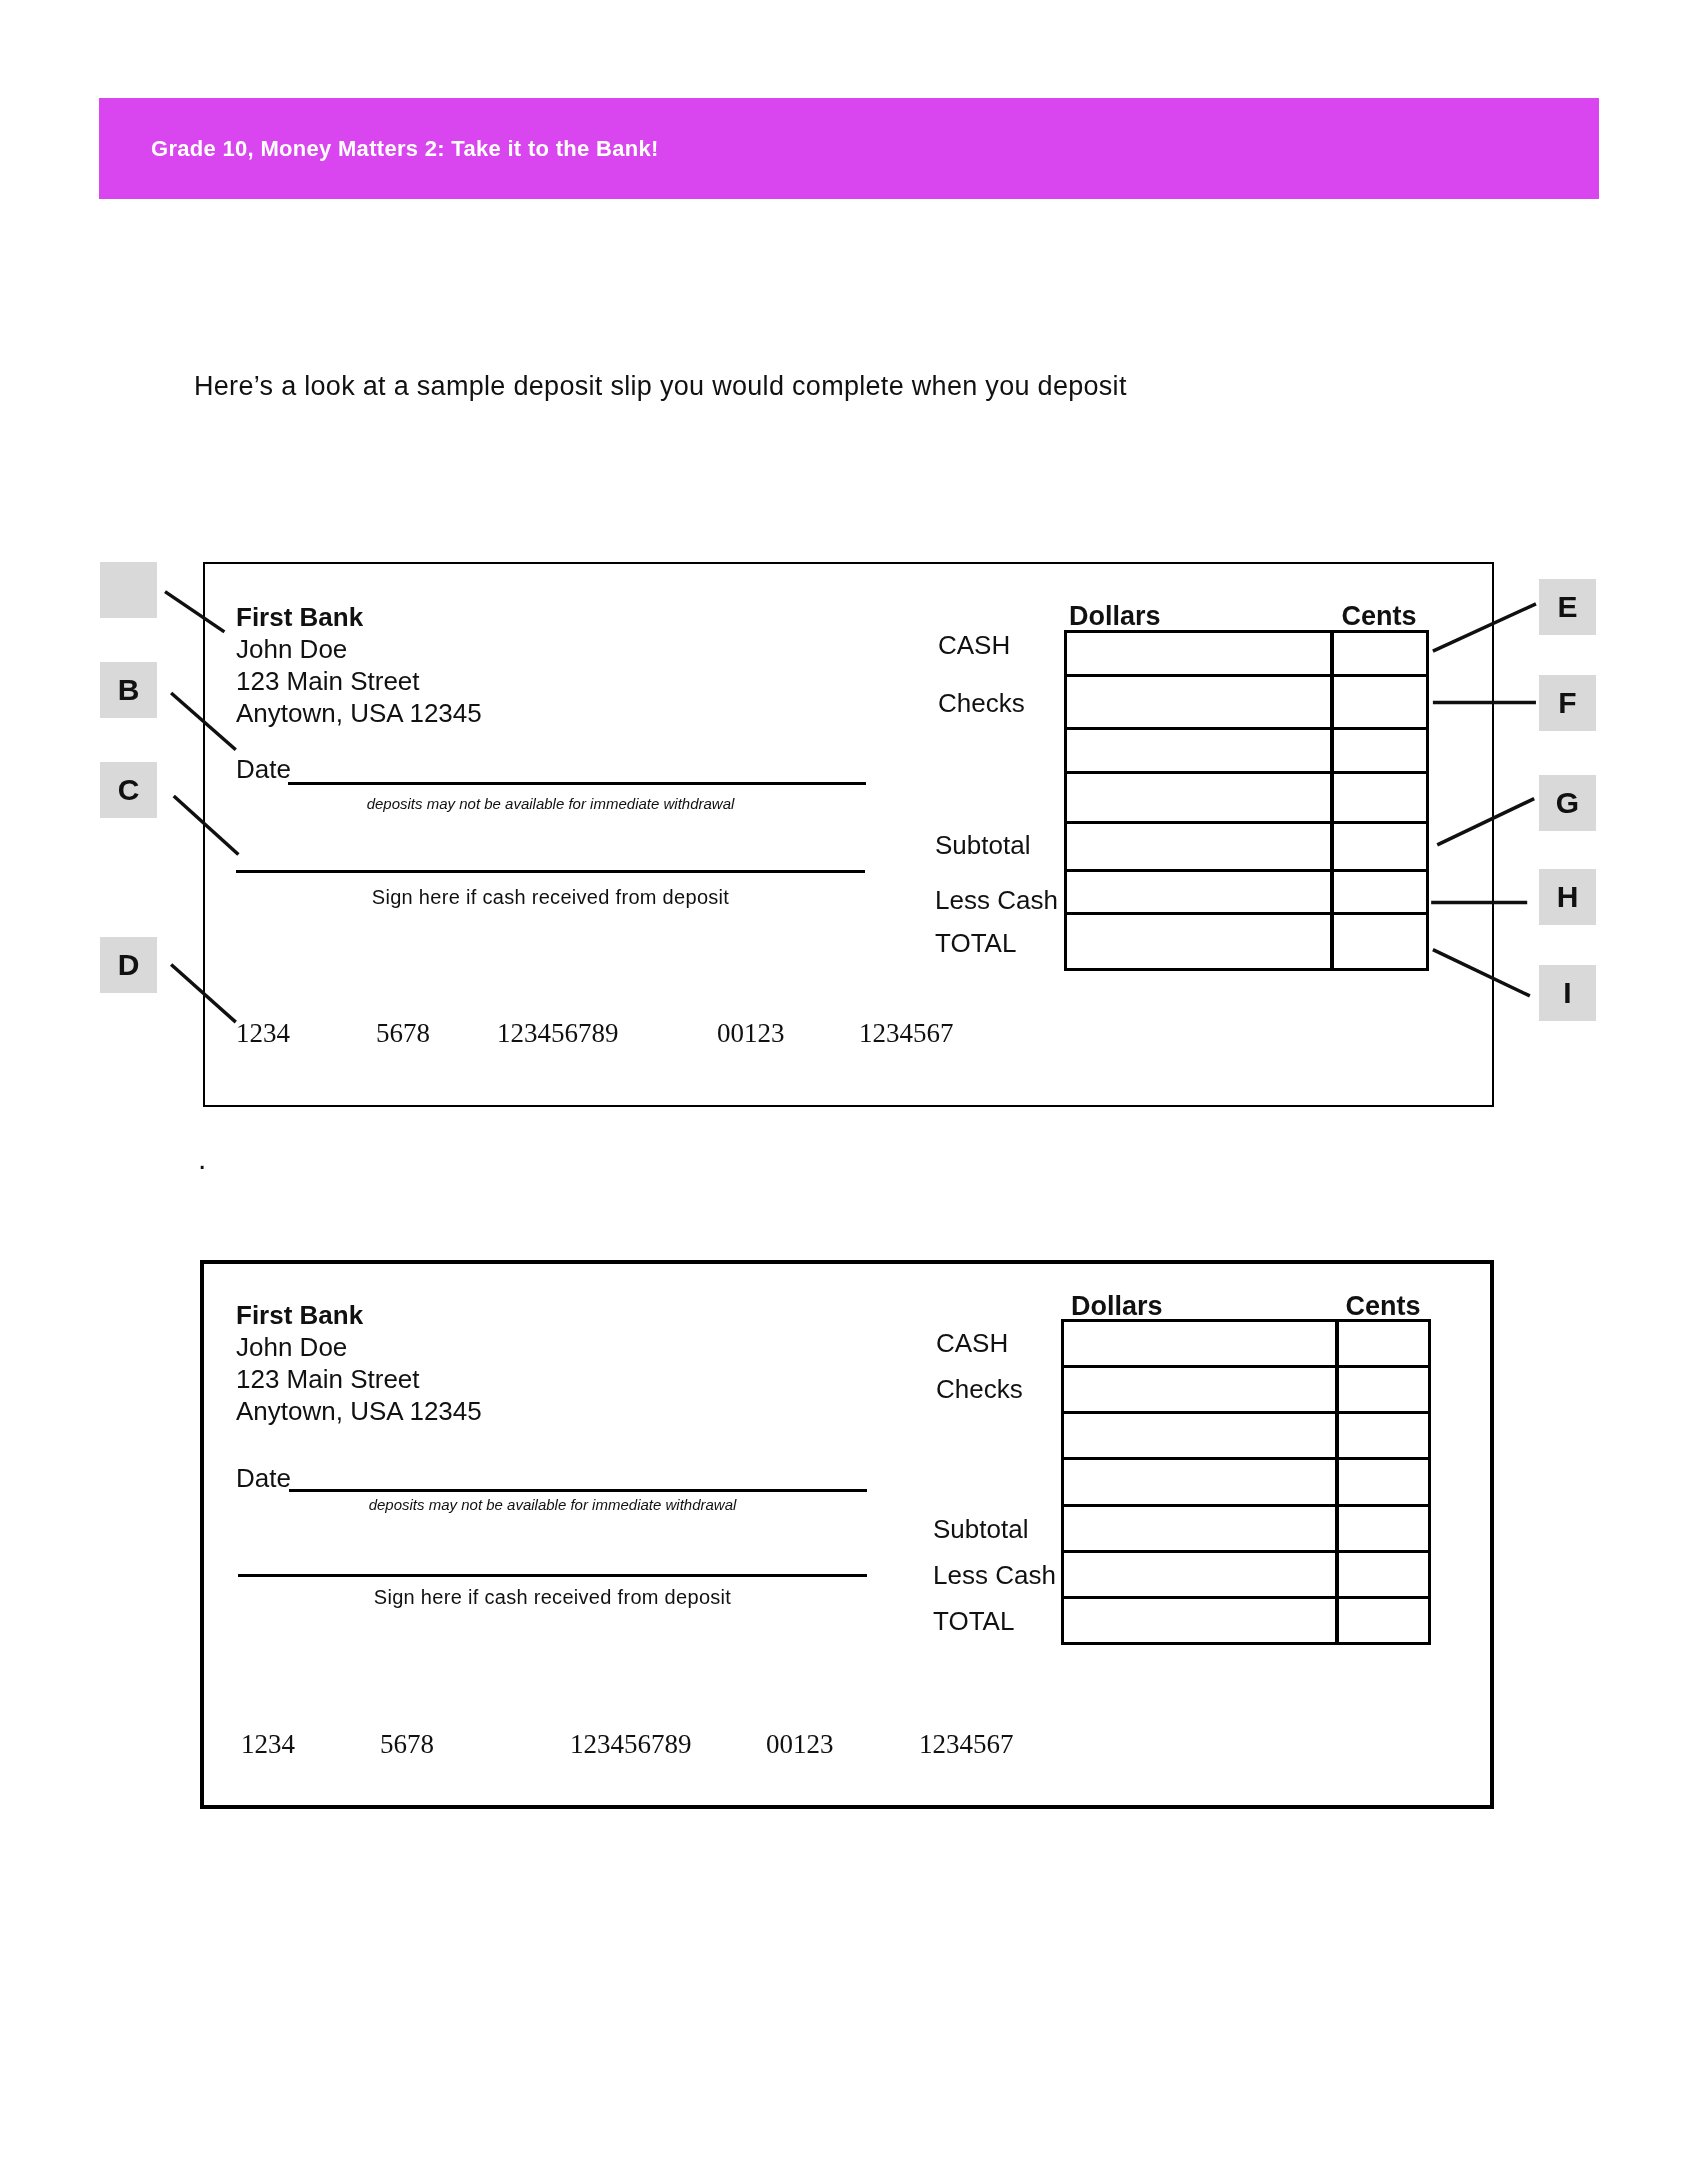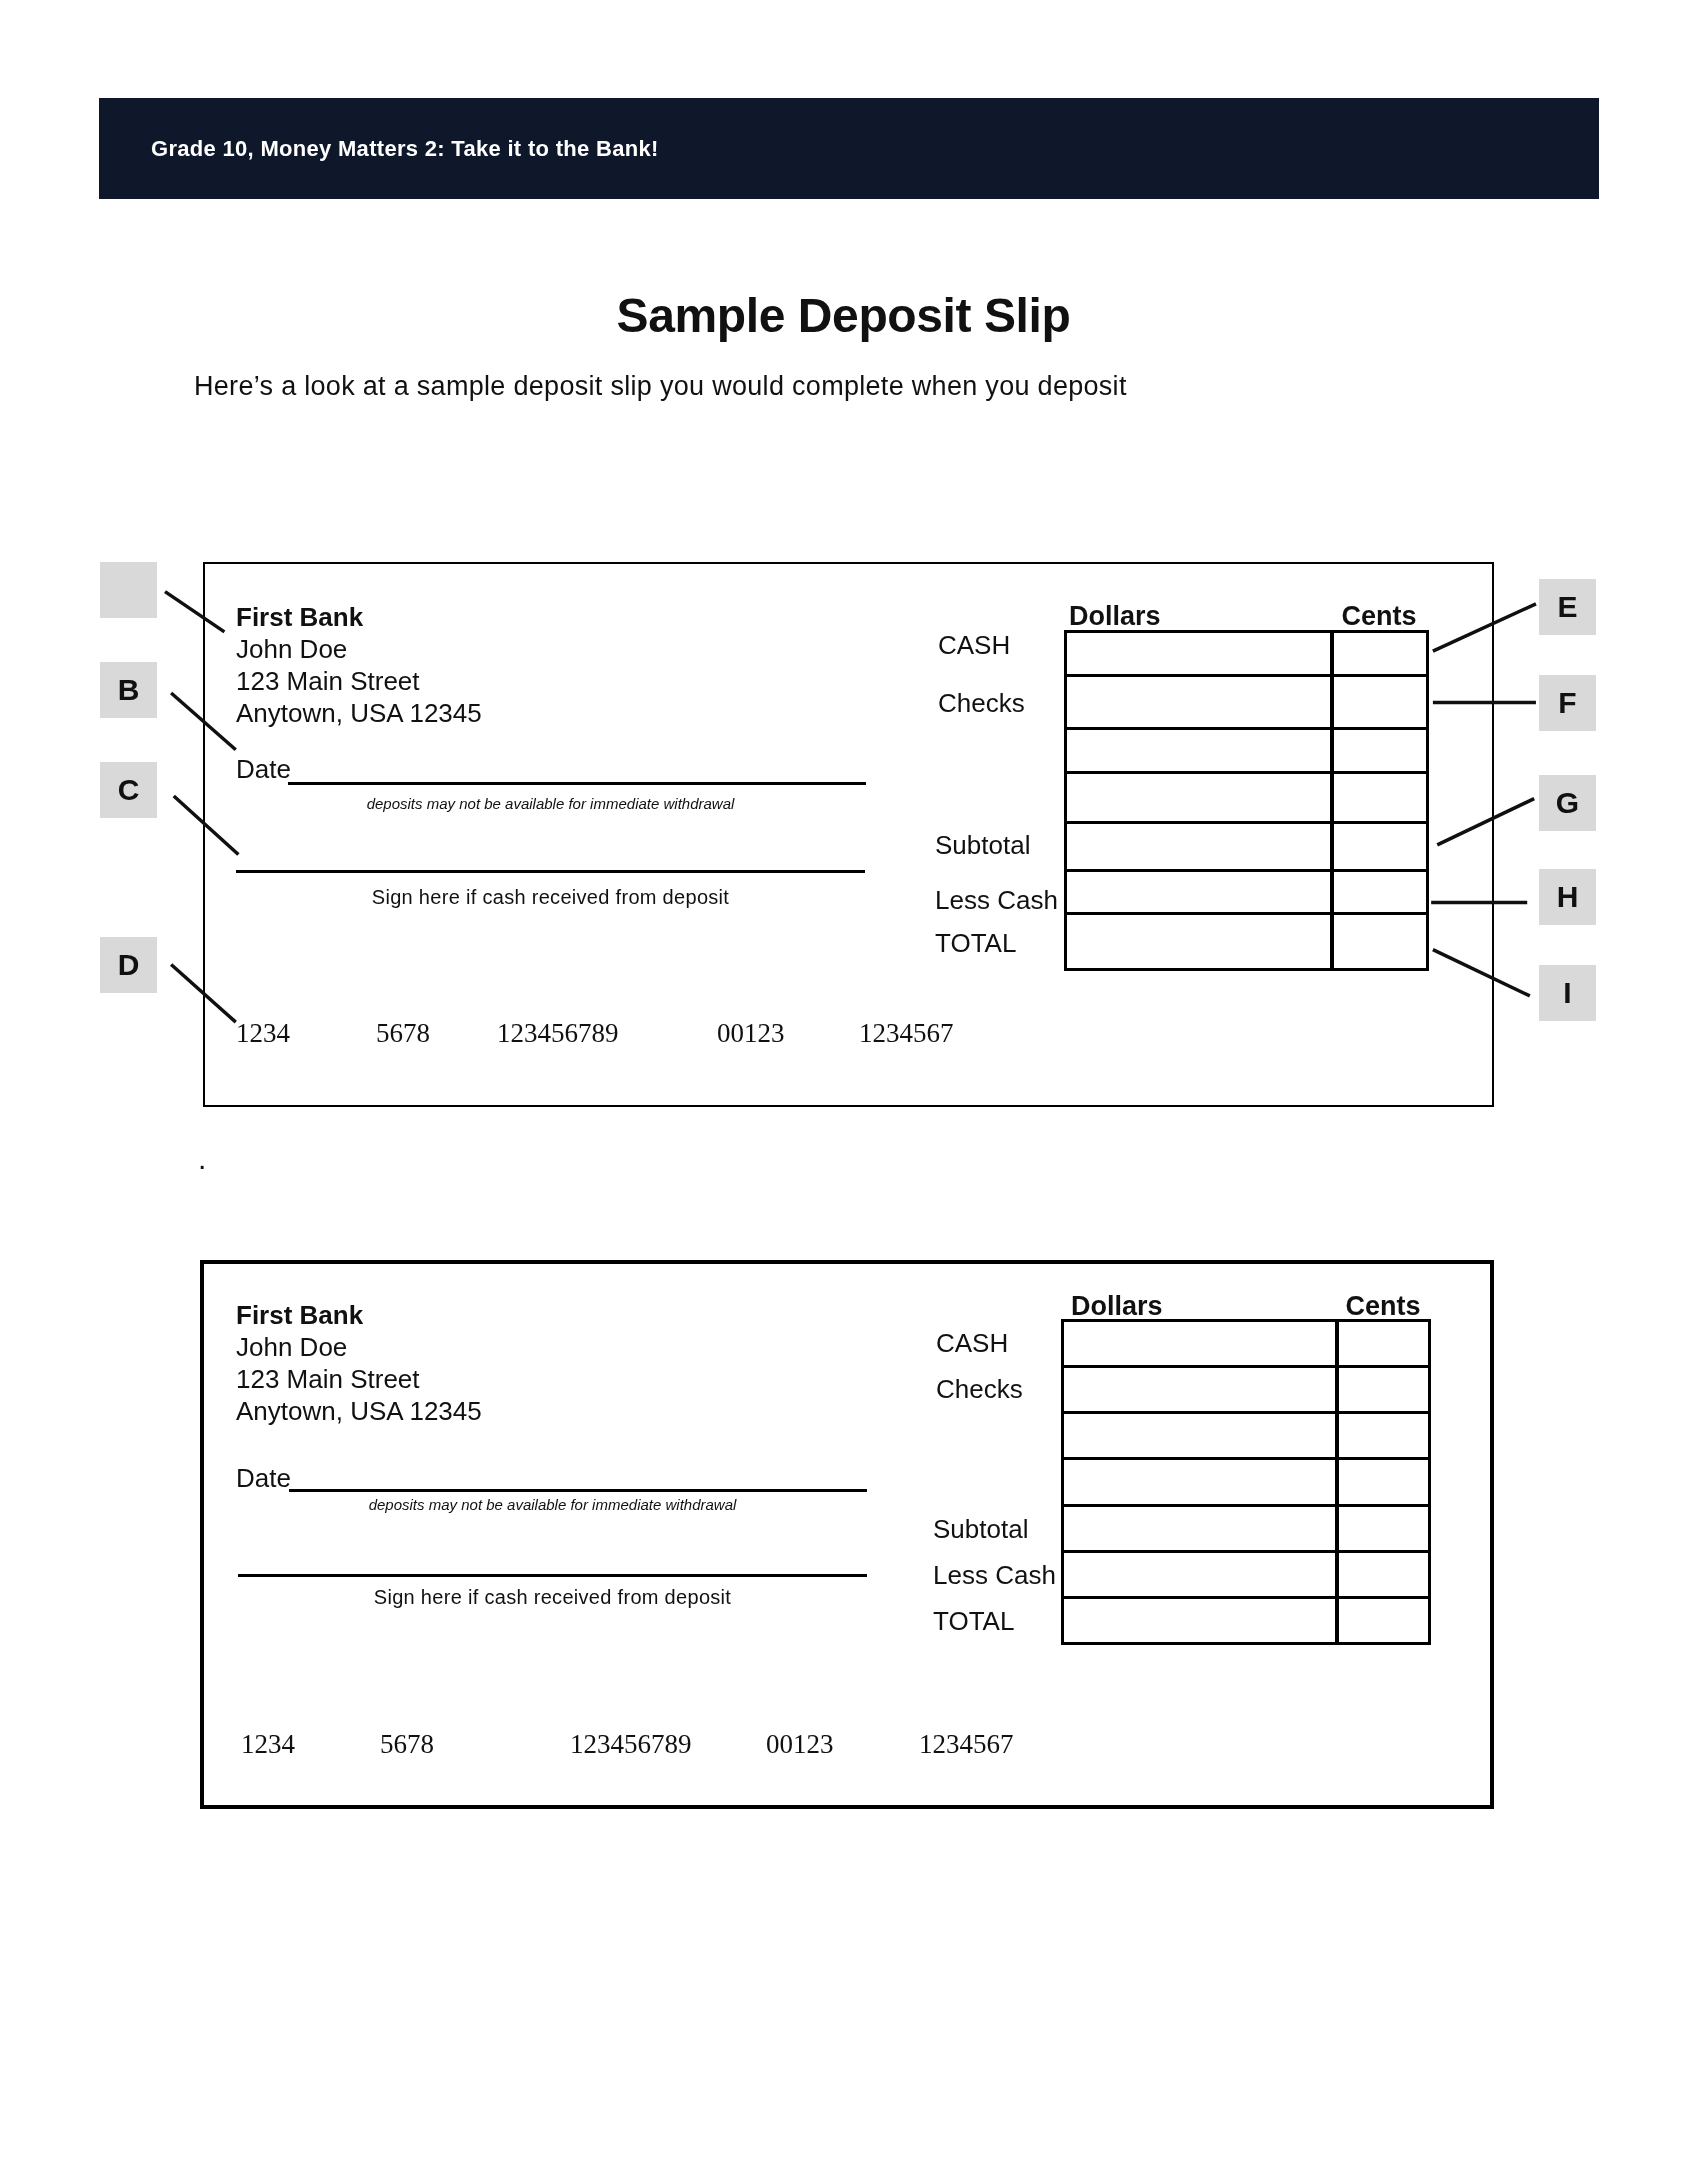--- a/index.html
+++ b/index.html
@@ -183,25 +183,24 @@
     position: absolute;
     left: 198px; top: 1142px;
     font-size: 30px;
   }
 </style>
 </head>
 <body>
 
 <div class="page">
 
-  <div class="banner" style="background: #0f172a; color: rgb(255, 255, 255);">
+  <div class="banner" style="background: #d946ef; color: rgb(255, 255, 255);">
     <div>Grade 10, Money Matters 2: Take it to the Bank!</div>
   </div>
 
-  <h1 class="doc-title">Sample Deposit Slip</h1>
 
   <div class="intro">
     <div>Here’s a look at a sample deposit slip you would complete when you deposit</div>
   </div>
 
   <div class="slip" id="slip1">
     <div class="bank-block">
       <div class="bank-name">First Bank</div>
       <div>John Doe</div>
       <div>123 Main Street</div>

